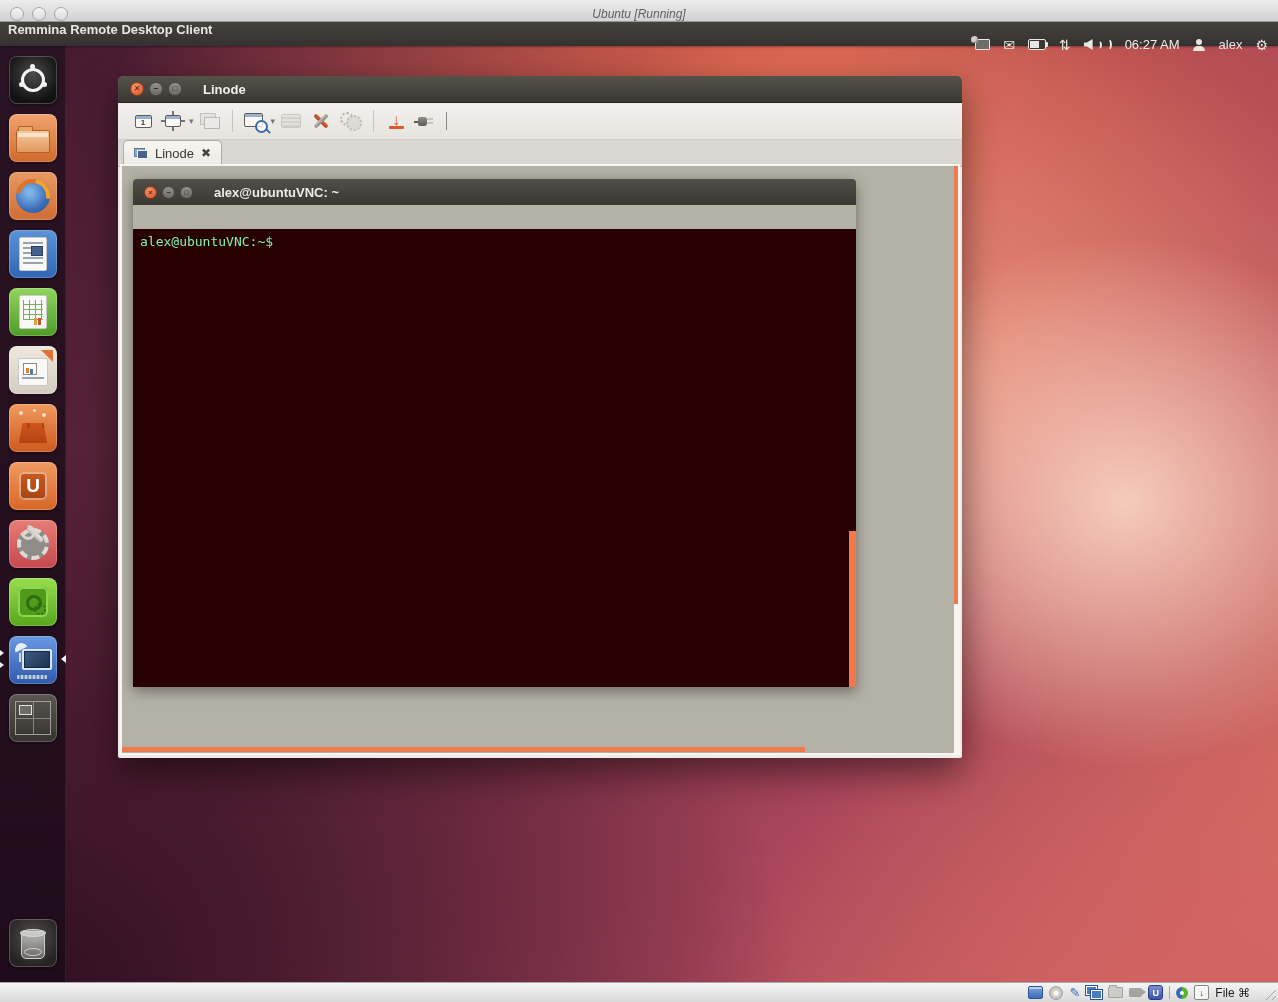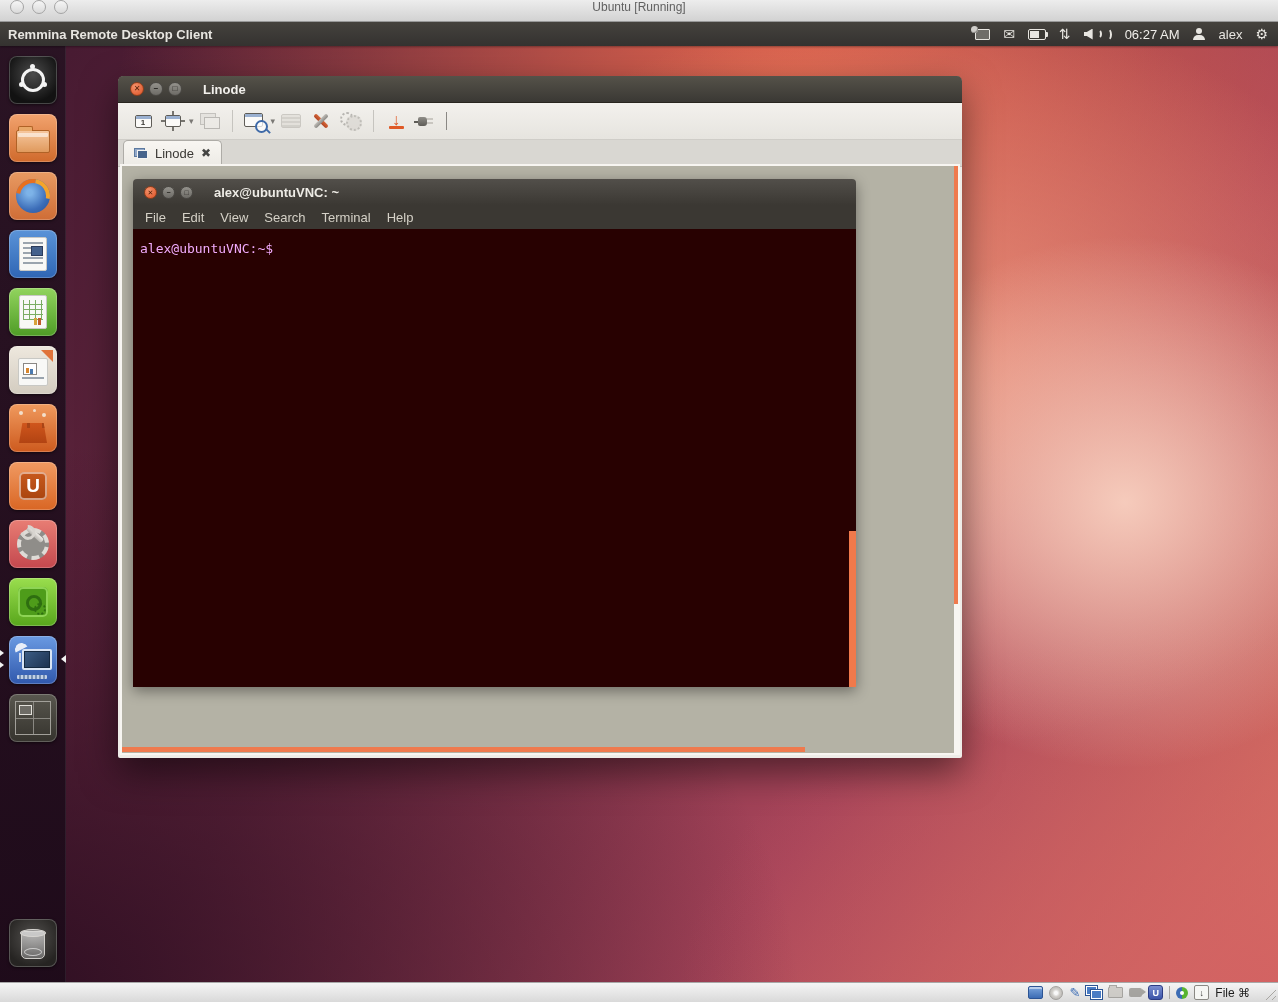--- a/index.html
+++ b/index.html
@@ -2,40 +2,40 @@
 <html><head>
 <meta charset="utf-8">
 <style>
   html,body{margin:0;padding:0;background:#222;}
   .screen{position:relative;width:1278px;height:1002px;overflow:hidden;
           font-family:"Liberation Sans","DejaVu Sans",sans-serif;background:#000;}
 
   
   .mac-titlebar{position:absolute;top:0;left:0;right:0;height:21px;
     background:linear-gradient(#ededed,#d2d2d2);border-bottom:1px solid #9c9c9c;
-    display:flex;align-items:flex-start;}
+    display:flex;align-items:flex-end;font-style:italic;}
   .tl-group{display:flex;padding-left:10px;gap:8px;z-index:2;}
   .tl{width:12px;height:12px;border-radius:50%;border:1px solid #a4a4a4;
     background:linear-gradient(#f6f6f6,#dadada);}
   .mac-title{position:absolute;left:0;right:0;text-align:center;font-size:12px;color:#616161;}
 
   
   .vm{position:absolute;top:22px;left:0;right:0;bottom:0;
     background:
       radial-gradient(ellipse 420px 380px at 88% 49%, rgba(248,208,192,.95), transparent 70%),
       radial-gradient(ellipse 700px 520px at 72% 36%, rgba(242,152,126,.9), transparent 72%),
       radial-gradient(ellipse 900px 600px at 62% 8%, rgba(234,106,78,.95), transparent 75%),
       radial-gradient(ellipse 1000px 700px at 0% 100%, rgba(42,13,32,.95), transparent 80%),
       radial-gradient(ellipse 800px 520px at 100% 100%, rgba(208,94,99,.85), transparent 75%),
       linear-gradient(125deg,#431930 0%,#6e2a42 40%,#a8455a 70%,#e07a62 100%);}
 
   
   .panel{position:absolute;top:0;left:0;right:0;height:24px;color:#e8e6e1;
     background:linear-gradient(#45423d,#343230);box-shadow:0 1px 2px rgba(0,0,0,.35);
-    display:flex;align-items:center;z-index:30;}
+    display:flex;z-index:30;flex-direction:column;}
   .panel-title{font-weight:bold;font-size:13px;padding-left:8px;}
   .panel-right{margin-left:auto;display:flex;align-items:center;gap:13px;padding-right:10px;height:100%;}
   .ind{display:flex;align-items:center;justify-content:center;gap:1px;height:100%;}
   .ico-monitor{width:13px;height:9px;border:1px solid #e8e6e1;border-radius:1px;background:#6f6d68;position:relative;}
   .ico-monitor::after{content:"";position:absolute;left:-5px;top:-4px;width:7px;height:7px;border-radius:50%;
     background:#cfcdc9;box-shadow:inset -1px -1px 0 #8a8884;}
   .glyph{font-size:14px;line-height:1;color:#e8e6e1;}
   .batt{width:16px;height:9px;border:1px solid #e8e6e1;border-radius:2px;background:#3a3833;position:relative;}
   .batt::before{content:"";position:absolute;left:1px;top:1px;bottom:1px;width:9px;background:#e8e6e1;}
   .batt::after{content:"";position:absolute;right:-3px;top:2px;width:2px;height:5px;background:#e8e6e1;border-radius:0 1px 1px 0;}
@@ -205,22 +205,22 @@
   
   .term{position:absolute;left:11px;top:13px;width:723px;height:508px;border-radius:5px 5px 0 0;
     box-shadow:0 4px 14px rgba(0,0,0,.4);}
   .term-tb{height:26px;background:linear-gradient(#524f4a,#3b3833);border-radius:4px 4px 0 0;
     display:flex;align-items:center;padding-left:11px;gap:5px;}
   .term-tb .wb{width:13px;height:13px;font-size:7px;}
   .term-title{color:#edebe5;font-weight:bold;font-size:13px;margin-left:16px;}
   .term-menu{height:24px;background:#3b3833;display:flex;align-items:center;padding-left:4px;}
   .term-menu span{font-size:13px;color:#d5d1c7;padding:0 8px;}
   .term-body{position:absolute;top:50px;left:0;right:0;bottom:0;background:#280101;
-    font-family:"DejaVu Sans Mono","Liberation Mono",monospace;font-size:13px;color:#f0abfc;
-    padding:12px 7px;box-sizing:border-box;}
+    font-family:"DejaVu Sans Mono","Liberation Mono",monospace;font-size:13px;color:#86efac;
+    padding:5px 7px;box-sizing:border-box;}
   .term-scroll{position:absolute;right:0;top:302px;bottom:0;width:7px;background:#f0794b;}
 
   
   .sbar{position:absolute;left:0;right:0;bottom:0;height:19px;
     background:linear-gradient(#f5f5f5,#d9d9d9);border-top:1px solid #a8a8a8;
     display:flex;align-items:center;justify-content:flex-end;gap:6px;padding-right:28px;z-index:40;}
   .sico{display:flex;align-items:center;justify-content:center;}
   .s-hdd{width:13px;height:11px;background:linear-gradient(#7aa4dc,#3c6cb4);border:1px solid #2c5494;border-radius:2px;box-shadow:inset 0 2px 0 rgba(255,255,255,.5);}
   .s-cd{width:12px;height:12px;border-radius:50%;background:radial-gradient(circle,#fff 18%,#c9c6c0 45%,#9a9894 100%);border:1px solid #8a8884;opacity:.75;}
   .s-pen{color:#3c6cb4;font-size:13px;line-height:1;}
@@ -473,28 +473,20 @@
       <div class="rw-view">
         <div class="rdp">
 
           <div class="term">
             <div class="term-tb">
               <span class="wb wb-close">✕</span>
               <span class="wb wb-gray">−</span>
               <span class="wb wb-gray">□</span>
               <span class="term-title">alex@ubuntuVNC: ~</span>
             </div>
-            <div class="term-menu">
-              <span>File</span>
-              <span>Edit</span>
-              <span>View</span>
-              <span>Search</span>
-              <span>Terminal</span>
-              <span>Help</span>
-            </div>
             <div class="term-body">
               <span>alex@ubuntuVNC:~$</span>
               <div class="term-scroll"></div>
             </div>
           </div>
 
           <div class="strip-v-orange"></div>
           <div class="strip-v-white"></div>
           <div class="strip-h-orange"></div>
         </div>

